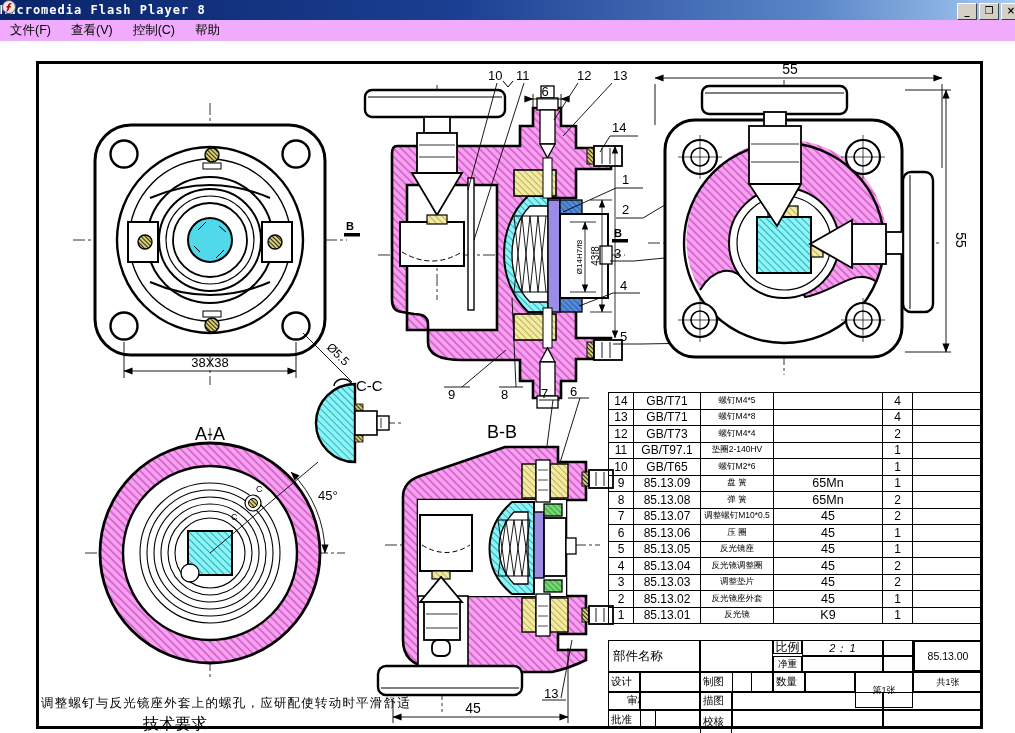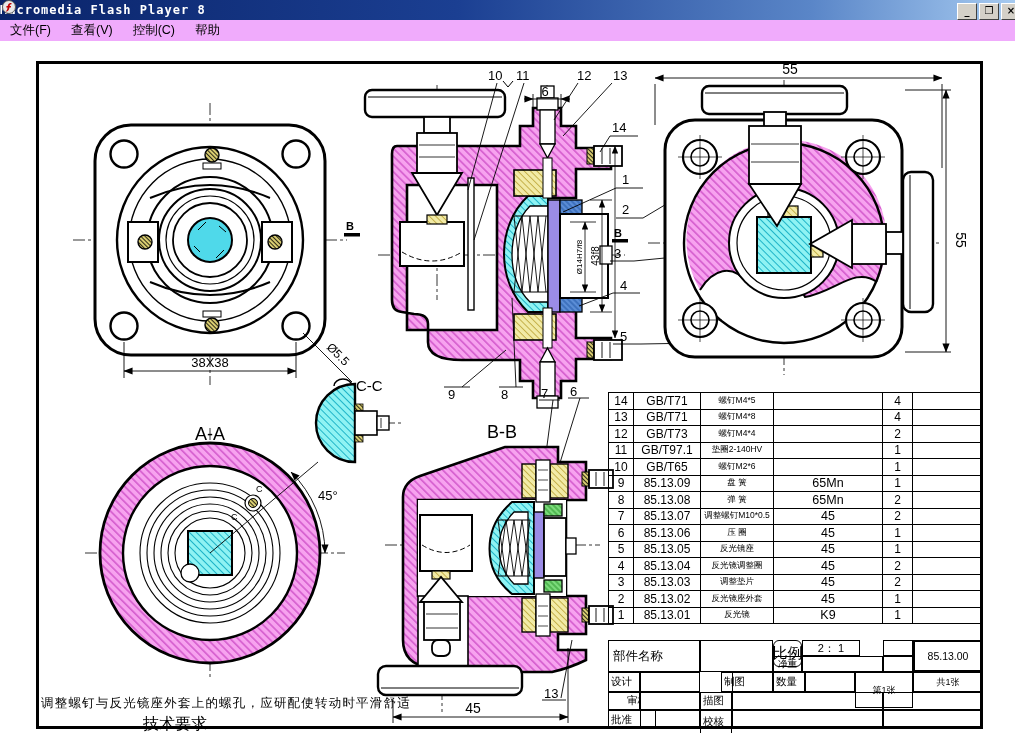--- a/index.html
+++ b/index.html
@@ -524,30 +524,30 @@
             <td class="c-mat">K9</td>
             <td class="c-qty">1</td>
             <td class="c-rem"></td>
           </tr>
     </tbody>
       </table>
 
     <div id="tblock">
       <div class="tb" style="left:0;top:0;width:92px;height:32px;font-size:12.5px;padding-left:4px;">部件名称</div>
       <div class="tb" style="left:92px;top:0;width:73px;height:32px;"></div>
-      <div class="tb ctr" style="left:165px;top:0;width:29px;height:27px;font-size:15px;border-radius:6px;">比例</div>
-      <div class="tb ctr" style="left:194px;top:0;width:58px;height:16px;font-size:11px;">2： 1</div>
+      <div class="tb ctr" style="left:165px;top:0;width:29px;height:14px;font-size:12px;">比例</div>
+      <div class="tb ctr" style="left:194px;top:0;width:81px;height:16px;font-size:11px;font-style:italic;">2： 1</div>
       <div class="tb" style="left:275px;top:0;width:30px;height:16px;"></div>
       <div class="tb ctr" style="left:165px;top:16px;width:29px;height:16px;font-size:9.5px;">净重</div>
       <div class="tb" style="left:194px;top:16px;width:81px;height:16px;"></div>
       <div class="tb" style="left:275px;top:16px;width:30px;height:16px;"></div>
       <div class="tb ctr" style="left:305px;top:0;width:70px;height:32px;font-size:10.5px;border-width:2px;">85.13.00</div>
       <div class="tb" style="left:0;top:32px;width:32px;height:20px;font-size:10.5px;padding-left:2px;">设计</div>
       <div class="tb" style="left:32px;top:32px;width:60px;height:20px;"></div>
-      <div class="tb" style="left:92px;top:32px;width:52px;height:20px;font-size:10.5px;padding-left:2px;margin-left:21px;">制图</div>
+      <div class="tb" style="left:92px;top:32px;width:52px;height:20px;font-size:10.5px;padding-left:2px;">制图</div>
       <div class="tb" style="left:124px;top:32px;width:41px;height:20px;"></div>
       <div class="tb" style="left:165px;top:32px;width:32px;height:20px;font-size:10.5px;padding-left:2px;">数量</div>
       <div class="tb" style="left:197px;top:32px;width:50px;height:20px;"></div>
       <div class="tb ctr" style="left:247px;top:32px;width:58px;height:36px;font-size:9px;">第1张</div>
       <div class="tb ctr" style="left:305px;top:32px;width:70px;height:20px;font-size:9px;">共1张</div>
       <div class="tb" style="left:0;top:52px;width:32px;height:18px;font-size:10.5px;padding-left:18px;">审核</div>
       <div class="tb" style="left:32px;top:52px;width:60px;height:18px;"></div>
       <div class="tb" style="left:92px;top:52px;width:32px;height:18px;font-size:10.5px;padding-left:2px;">描图</div>
       <div class="tb" style="left:124px;top:52px;width:151px;height:18px;"></div>
       <div class="tb" style="left:275px;top:52px;width:100px;height:18px;"></div>

